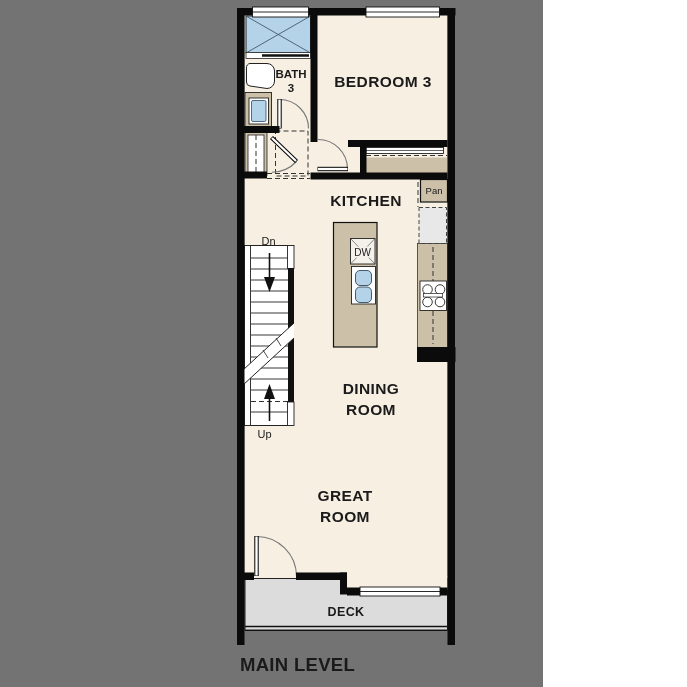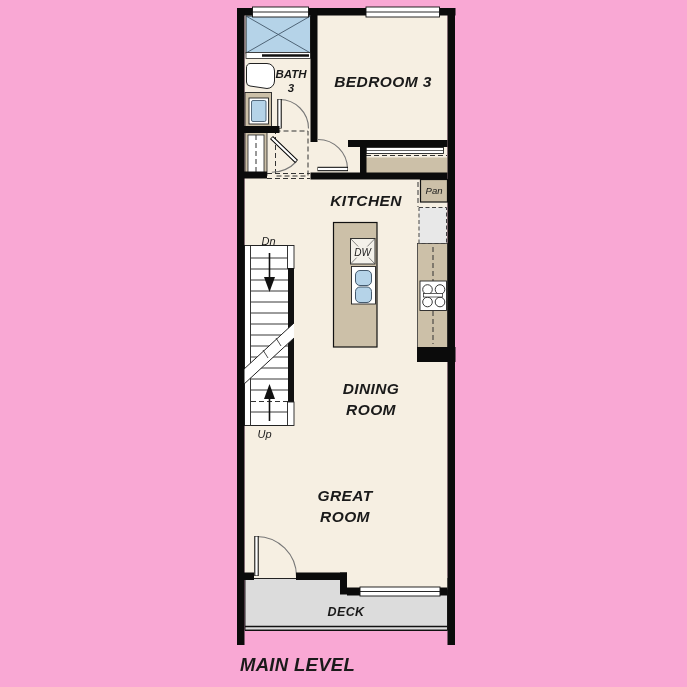--- a/index.html
+++ b/index.html
@@ -1,16 +1,16 @@
 <!DOCTYPE html>
 <html><head>
 <meta charset="utf-8">
 <style>
   html,body{margin:0;padding:0;background:#ffffff;}
-  .stage{width:687px;height:687px;position:relative;background:#f9a8d4;font-family:"Liberation Sans",sans-serif;font-style:italic;}
+  .stage{width:543px;height:687px;position:relative;background:#737373;font-family:"Liberation Sans",sans-serif;}
   svg{display:block;}
   text{fill:#1a1a1a;font-family:"Liberation Sans",sans-serif;}
   .room-label{font-size:15.5px;font-weight:bold;letter-spacing:.4px;text-anchor:middle;}
   .small-label{font-size:11.5px;font-weight:bold;text-anchor:middle;}
   .tiny-label{font-size:10px;text-anchor:middle;}
   .stair-label{font-size:11px;text-anchor:middle;}
   .deck-label{font-size:12.5px;font-weight:bold;letter-spacing:.4px;text-anchor:middle;}
   .title-label{font-size:18.5px;font-weight:bold;letter-spacing:.3px;}
   .wall{fill:#0b0b0b;}
   .thin{stroke:#222222;stroke-width:.9;fill:none;}

